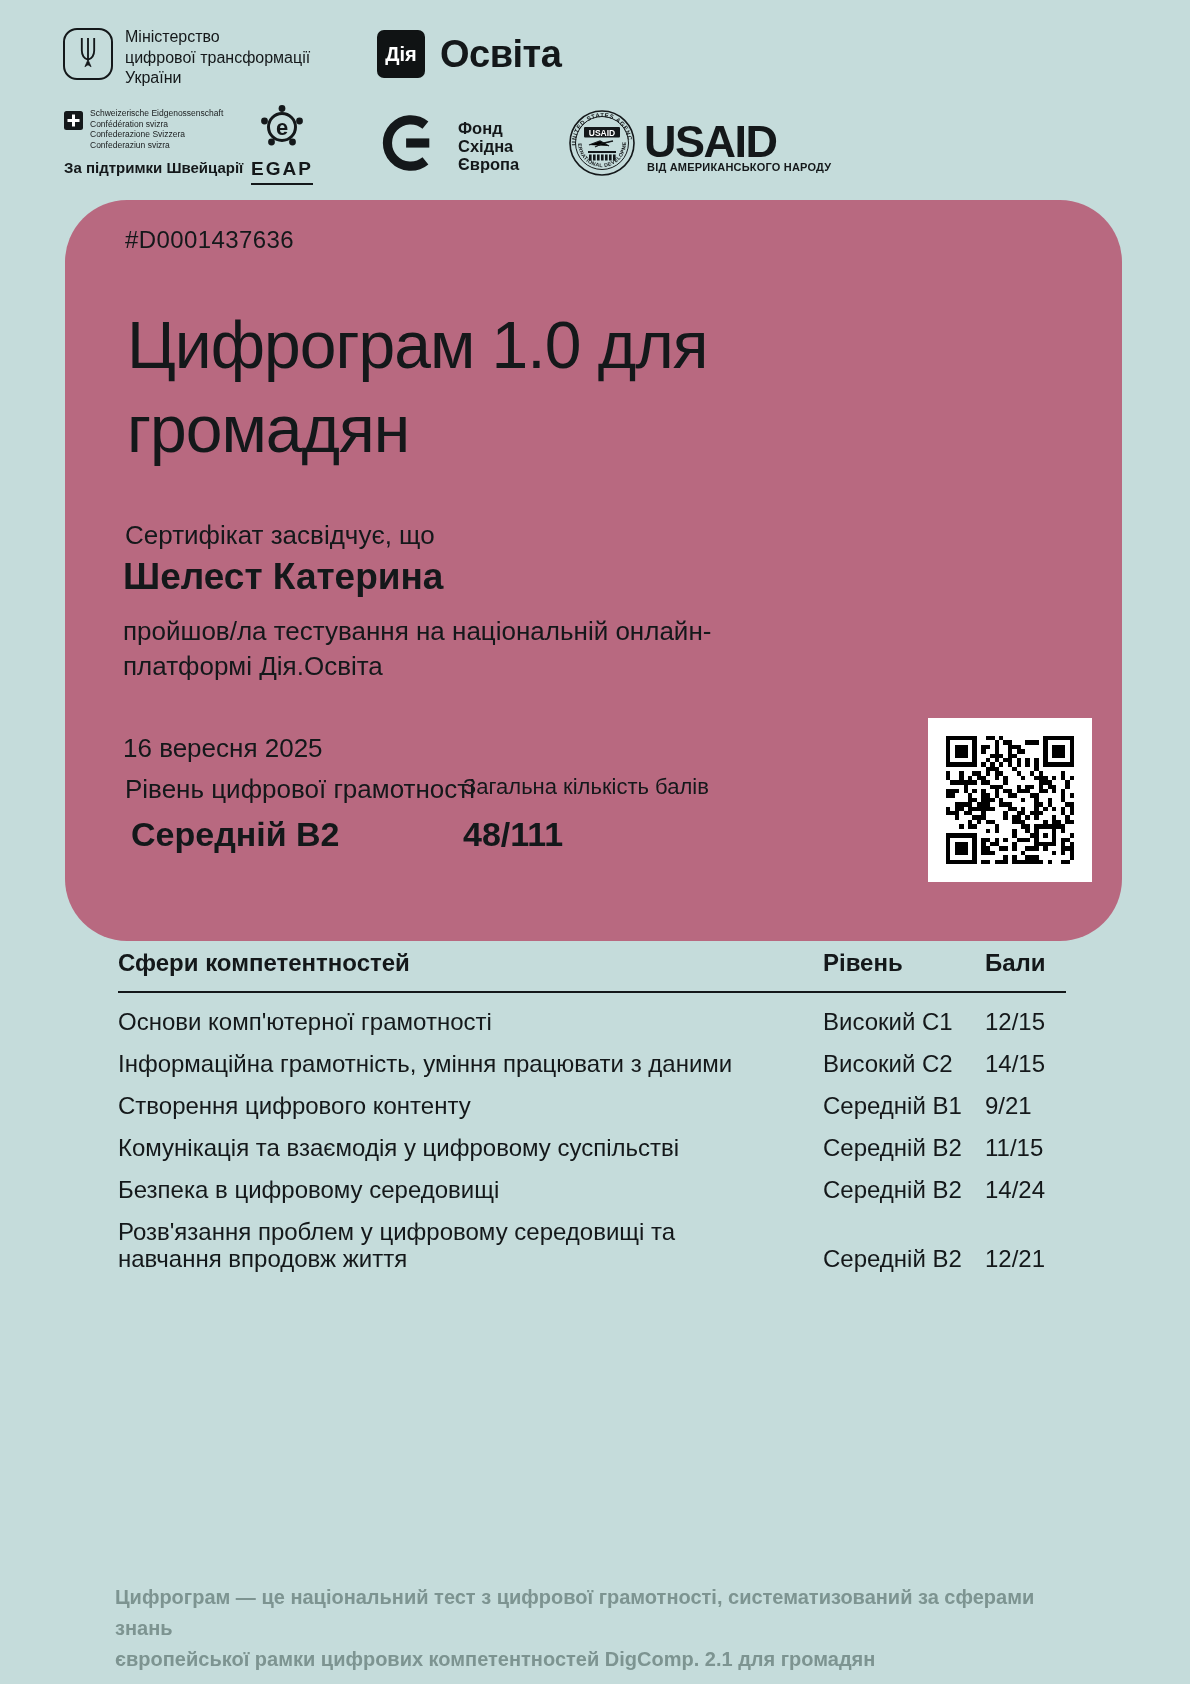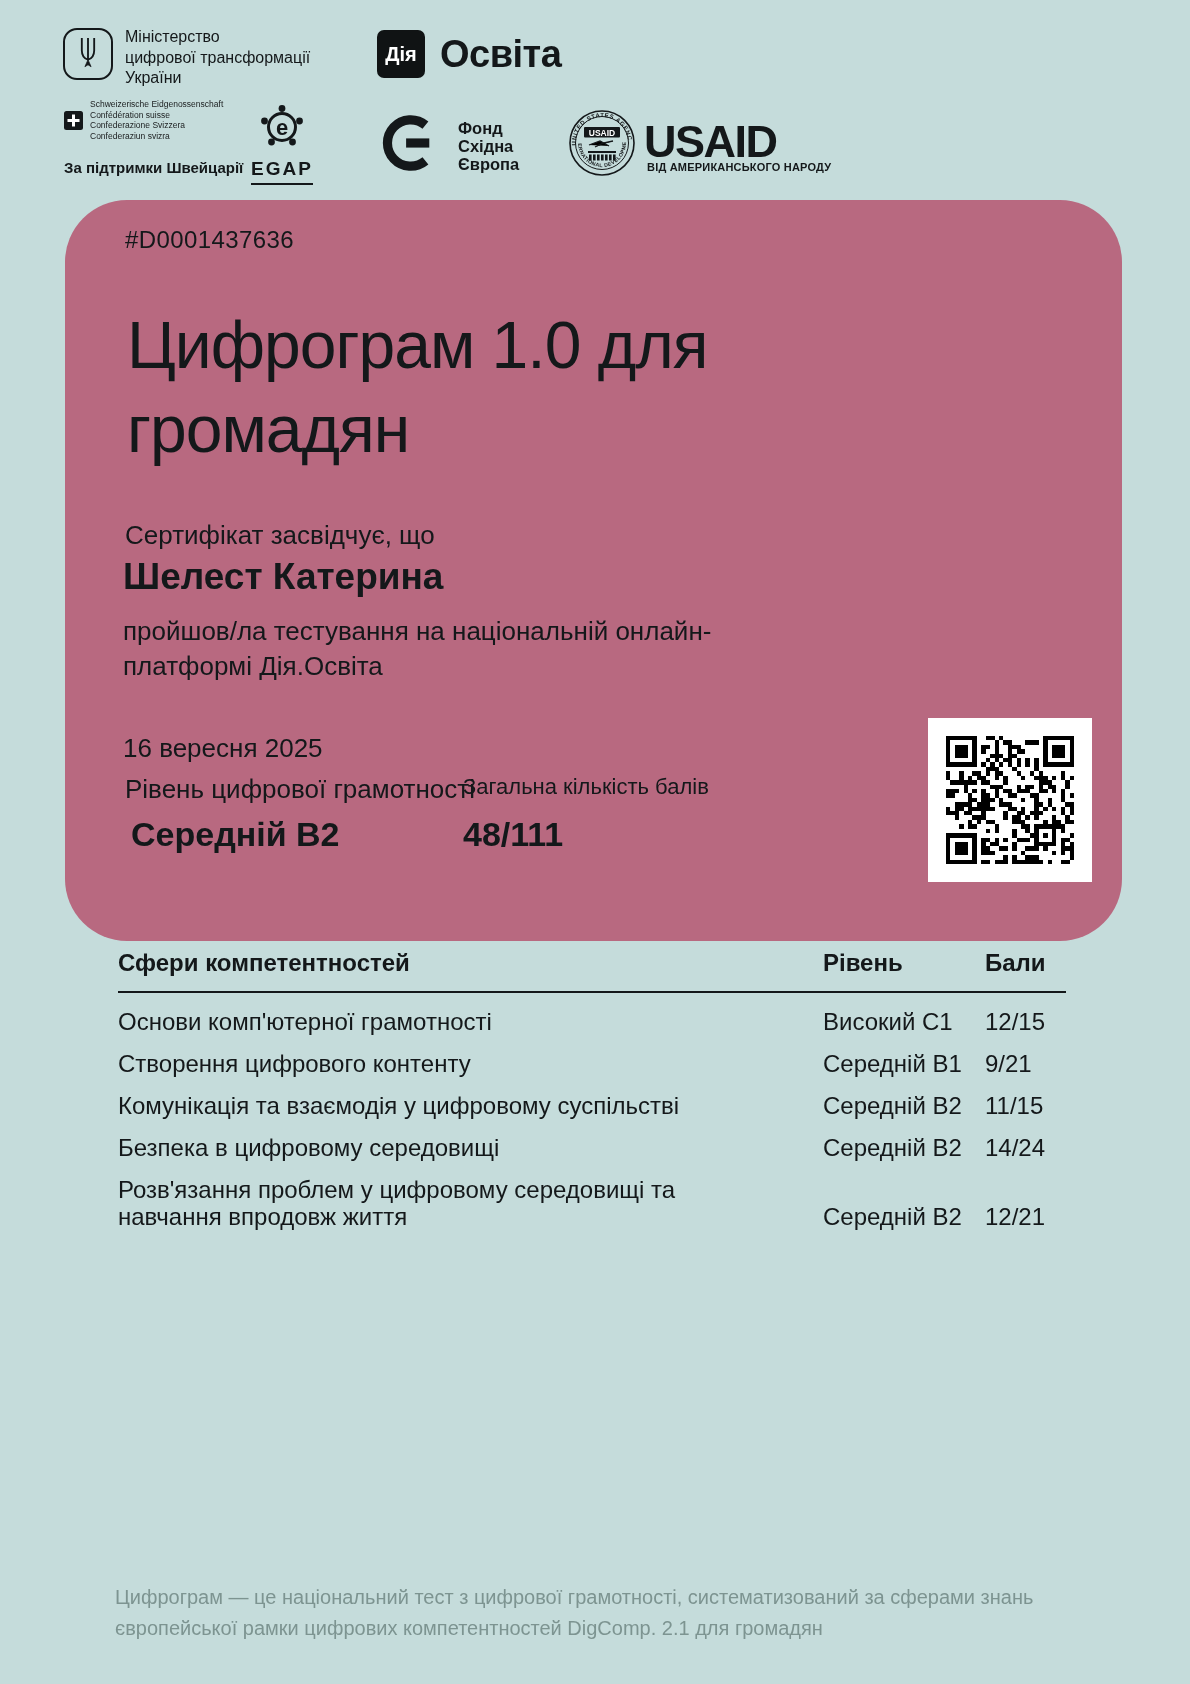--- a/index.html
+++ b/index.html
@@ -9,21 +9,21 @@
   body{background:#9fb4b3;font-family:"Liberation Sans",sans-serif;}
   .page{position:relative;width:1190px;height:1684px;background:var(--bg);color:var(--ink);overflow:hidden;margin:0 auto;}
 
   
   .ministry-box{position:absolute;left:63px;top:28px;width:50px;height:52px;border:2px solid var(--ink);border-radius:14px;display:flex;align-items:center;justify-content:center;}
   .ministry-text{position:absolute;left:125px;top:27px;font-size:16px;line-height:20.5px;}
   .diia-badge{position:absolute;left:377px;top:30px;width:48px;height:48px;background:#101314;border-radius:7px;color:#fff;display:flex;align-items:center;justify-content:center;font-size:20px;font-weight:bold;}
   .diia-word{position:absolute;left:440px;top:33px;font-size:38px;font-weight:bold;letter-spacing:-0.5px;}
 
   .swiss-flag{position:absolute;left:64px;top:111px;}
-  .swiss-lines{position:absolute;left:90px;top:99px;font-size:8.5px;line-height:10.5px;color:#1a1d1e;}
+  .swiss-lines{position:absolute;left:90px;top:108px;font-size:8.5px;line-height:10.5px;color:#1a1d1e;}
   .swiss-support{position:absolute;left:64px;top:159px;font-size:15px;font-weight:bold;}
 
   .egap{position:absolute;left:249px;top:104px;width:66px;text-align:center;}
   .egap-word{display:inline-block;margin-top:4px;font-size:19px;font-weight:bold;letter-spacing:2px;border-bottom:2.5px solid var(--ink);padding-bottom:3px;}
 
   .eef-glyph{position:absolute;left:380px;top:114px;}
   .eef-text{position:absolute;left:458px;top:119px;font-size:16.5px;line-height:18px;font-weight:bold;}
 
   .usaid-seal{position:absolute;left:569px;top:110px;}
   .usaid-word{position:absolute;left:644px;top:116px;font-size:45px;font-weight:bold;letter-spacing:-1.5px;}
@@ -47,21 +47,21 @@
   .tbl{position:absolute;left:118px;top:948px;width:948px;}
   .tbl-head{display:flex;font-size:24px;font-weight:bold;line-height:30px;}
   .c1{flex:1;padding-right:45px;}
   .c2{width:162px;flex:none;}
   .c3{width:81px;flex:none;}
   .tbl-sep{border-bottom:2.5px solid #14181a;margin-top:13px;}
   .tbl-row{display:flex;margin-top:15px;font-size:24px;line-height:27px;align-items:flex-end;}
   .tbl-row .c1{white-space:pre-line;}
 
   
-  .note{position:absolute;left:115px;top:1582px;width:980px;font-size:20px;line-height:31px;font-weight:400;color:var(--muted);white-space:pre-line;}
+  .note{position:absolute;left:115px;top:1582px;width:980px;font-size:20px;line-height:31px;font-weight:700;color:var(--muted);white-space:pre-line;}
 </style>
 </head>
 <body>
 
 <div class="page">
 
   <div class="ministry-box">
     <span>
       <svg width="34" height="38" viewBox="0 0 44 48" fill="none" stroke="#14181a" stroke-width="2.4">
         <path d="M14 6 V22 C14 29 17.5 32.5 22 34 C26.5 32.5 30 29 30 22 V6"></path>
@@ -83,21 +83,21 @@
 
   <span class="swiss-flag">
     <svg width="19" height="19" viewBox="0 0 19 19">
       <rect x="0" y="0" width="19" height="19" rx="2.5" fill="#14181a"></rect>
       <rect x="8" y="3.5" width="3" height="12" fill="#fff"></rect>
       <rect x="3.5" y="8" width="12" height="3" fill="#fff"></rect>
     </svg>
   </span>
   <div class="swiss-lines">
     <div>Schweizerische Eidgenossenschaft</div>
-    <div>Confédération suisse</div>
+    <div>Confédération svizra</div>
     <div>Confederazione Svizzera</div>
     <div>Confederaziun svizra</div>
   </div>
   <div class="swiss-support">За підтримки Швейцарії</div>
 
   <div class="egap">
     <span>
       <svg width="46" height="46" viewBox="0 0 46 46">
         <circle cx="23" cy="23" r="13.5" fill="none" stroke="#14181a" stroke-width="3"></circle>
         <circle cx="23" cy="4.5" r="3.4" fill="#14181a"></circle>
@@ -571,20 +571,25 @@
       <div class="c3">Бали</div>
     </div>
     <div class="tbl-sep"></div>
     <div id="rows">
     <div class="tbl-row">
       <div class="c1">Основи комп'ютерної грамотності</div>
       <div class="c2">Високий C1</div>
       <div class="c3">12/15</div>
     </div>
 
+    <div class="tbl-row">
+      <div class="c1">Інформаційна грамотність, уміння працювати з даними</div>
+      <div class="c2">Високий C2</div>
+      <div class="c3">14/15</div>
+    </div>
 
     <div class="tbl-row">
       <div class="c1">Створення цифрового контенту</div>
       <div class="c2">Середній B1</div>
       <div class="c3">9/21</div>
     </div>
 
     <div class="tbl-row">
       <div class="c1">Комунікація та взаємодія у цифровому суспільстві</div>
       <div class="c2">Середній B2</div>

